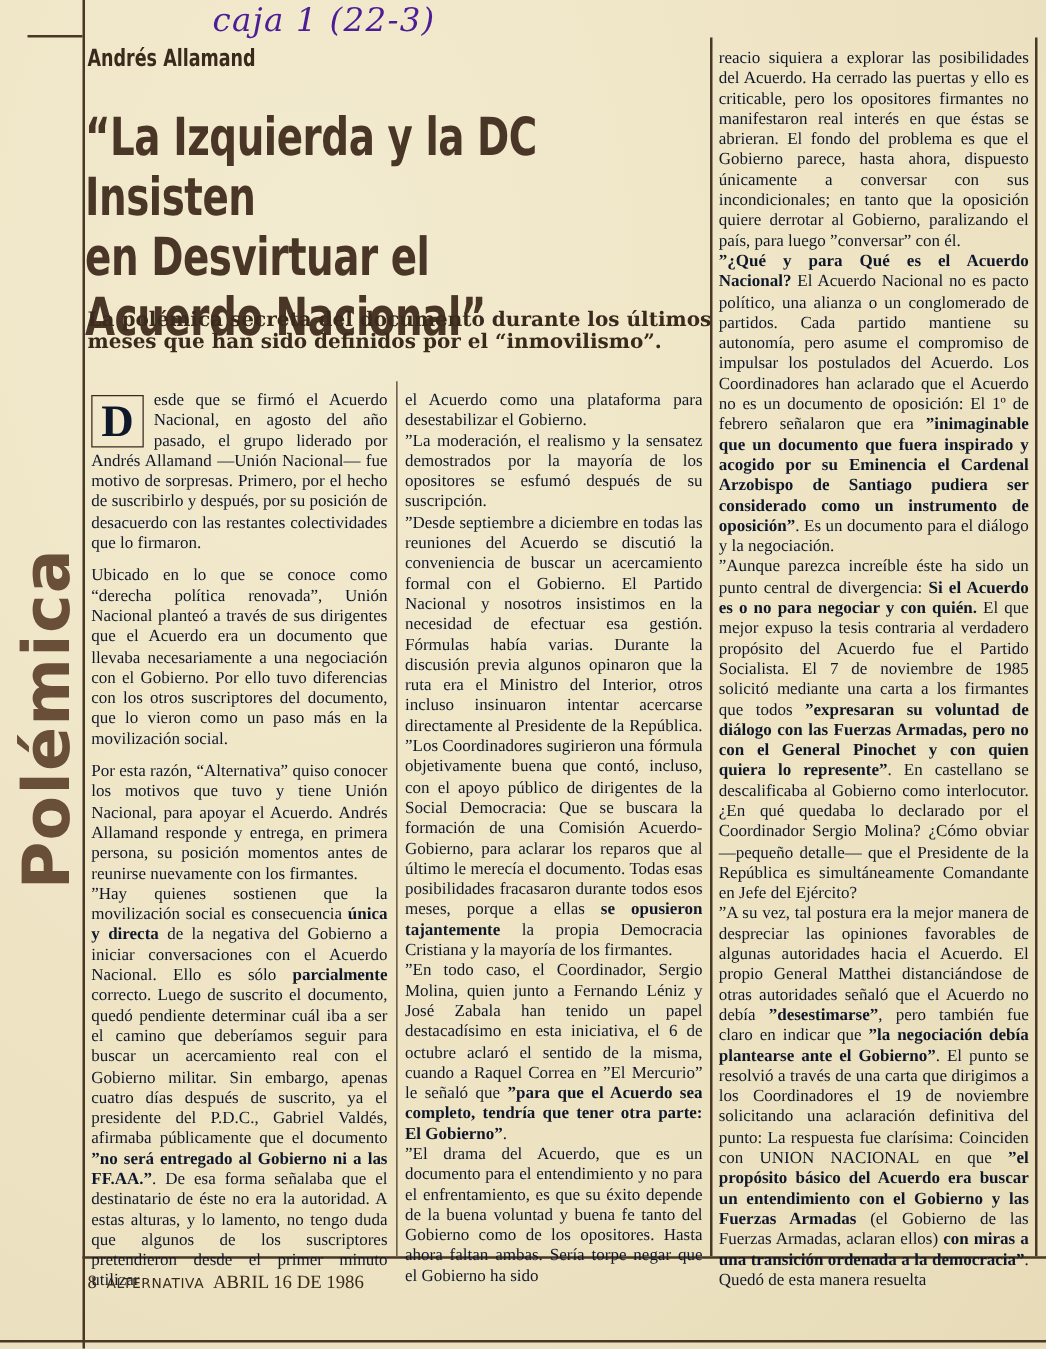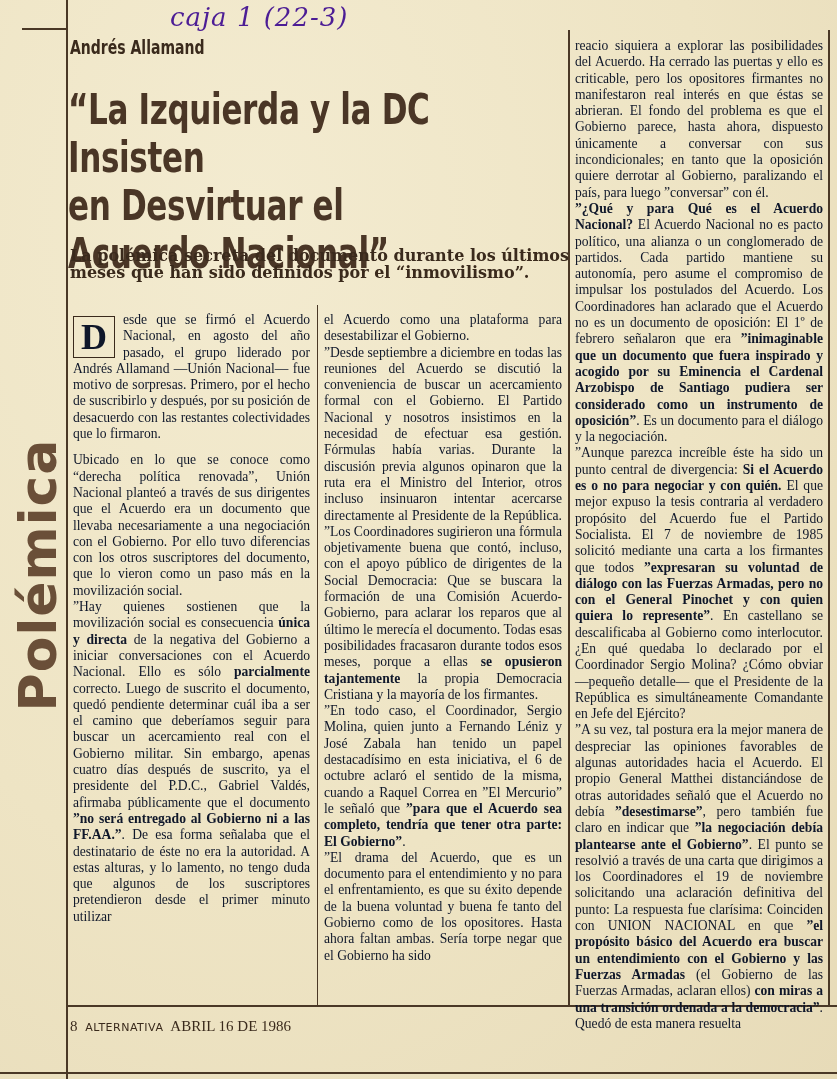--- a/index.html
+++ b/index.html
@@ -56,25 +56,27 @@
 
 <div class="deck">La polémica secreta del documento durante los últimos meses que han sido definidos por el “inmovilismo”.</div>
 
 <div class="vertical">
     <span>Polémica</span>
   </div>
 
 <div class="col" style="left:73px;top:312px;width:237px;">
   <p><span class="dropcap">D</span><span>esde que se firmó el Acuerdo Nacional, en agosto del año pasado, el grupo liderado por Andrés Allamand —Unión Nacional— fue motivo de sorpresas. Primero, por el hecho de suscribirlo y después, por su posición de desacuerdo con las restantes colectividades que lo firmaron.</span></p>
   <p class="gap">Ubicado en lo que se conoce como “derecha política renovada”, Unión Nacional planteó a través de sus dirigentes que el Acuerdo era un documento que llevaba necesariamente a una negociación con el Gobierno. Por ello tuvo diferencias con los otros suscriptores del documento, que lo vieron como un paso más en la movilización social.</p>
+  <p class="gap">Por esta razón, “Alternativa” quiso conocer los motivos que tuvo y tiene Unión Nacional, para apoyar el Acuerdo. Andrés Allamand responde y entrega, en primera persona, su posición momentos antes de reunirse nuevamente con los firmantes.</p>
   <p><span>”Hay quienes sostienen que la movilización social es consecuencia </span><b>única y directa</b><span> de la negativa del Gobierno a iniciar conversaciones con el Acuerdo Nacional. Ello es sólo </span><b>parcialmente</b><span> correcto. Luego de suscrito el documento, quedó pendiente determinar cuál iba a ser el camino que deberíamos seguir para buscar un acercamiento real con el Gobierno militar. Sin embargo, apenas cuatro días después de suscrito, ya el presidente del P.D.C., Gabriel Valdés, afirmaba públicamente que el documento </span><b>”no será entregado al Gobierno ni a las FF.AA.”</b><span>. De esa forma señalaba que el destinatario de éste no era la autoridad. A estas alturas, y lo lamento, no tengo duda que algunos de los suscriptores pretendieron desde el primer minuto utilizar</span></p>
 </div>
 
 <div class="col" style="left:324px;top:312px;width:238px;">
   <p>el Acuerdo como una plataforma para desestabilizar el Gobierno.</p>
+  <p>”La moderación, el realismo y la sensatez demostrados por la mayoría de los opositores se esfumó después de su suscripción.</p>
   <p><span>”Desde septiembre a diciembre en todas las reuniones del Acuerdo se discutió la conveniencia de buscar un acercamiento formal con el Gobierno. El Partido Nacional y nosotros insistimos en la necesidad de efectuar esa gestión. Fórmulas había varias. Durante la discusión previa algunos opinaron que la ruta era el Ministro del Interior, otros incluso insinuaron intentar acercarse directamente al Presidente de la República. ”Los Coordinadores sugirieron una fórmula objetivamente buena que contó, incluso, con el apoyo público de dirigentes de la Social Democracia: Que se buscara la formación de una Comisión Acuerdo-Gobierno, para aclarar los reparos que al último le merecía el documento. Todas esas posibilidades fracasaron durante todos esos meses, porque a ellas </span><b>se opusieron tajantemente</b><span> la propia Democracia Cristiana y la mayoría de los firmantes.</span></p>
   <p><span>”En todo caso, el Coordinador, Sergio Molina, quien junto a Fernando Léniz y José Zabala han tenido un papel destacadísimo en esta iniciativa, el 6 de octubre aclaró el sentido de la misma, cuando a Raquel Correa en ”El Mercurio” le señaló que </span><b>”para que el Acuerdo sea completo, tendría que tener otra parte: El Gobierno”</b><span>.</span></p>
   <p>”El drama del Acuerdo, que es un documento para el entendimiento y no para el enfrentamiento, es que su éxito depende de la buena voluntad y buena fe tanto del Gobierno como de los opositores. Hasta ahora faltan ambas. Sería torpe negar que el Gobierno ha sido</p>
 </div>
 
 <div class="col" style="left:575px;top:38px;width:248px;">
   <p>reacio siquiera a explorar las posibilidades del Acuerdo. Ha cerrado las puertas y ello es criticable, pero los opositores firmantes no manifestaron real interés en que éstas se abrieran. El fondo del problema es que el Gobierno parece, hasta ahora, dispuesto únicamente a conversar con sus incondicionales; en tanto que la oposición quiere derrotar al Gobierno, paralizando el país, para luego ”conversar” con él.</p>
   <p><b>”¿Qué y para Qué es el Acuerdo Nacional?</b><span> El Acuerdo Nacional no es pacto político, una alianza o un conglomerado de partidos. Cada partido mantiene su autonomía, pero asume el compromiso de impulsar los postulados del Acuerdo. Los Coordinadores han aclarado que el Acuerdo no es un documento de oposición: El 1º de febrero señalaron que era </span><b>”inimaginable que un documento que fuera inspirado y acogido por su Eminencia el Cardenal Arzobispo de Santiago pudiera ser considerado como un instrumento de oposición”</b><span>. Es un documento para el diálogo y la negociación.</span></p>
   <p><span>”Aunque parezca increíble éste ha sido un punto central de divergencia: </span><b>Si el Acuerdo es o no para negociar y con quién.</b><span> El que mejor expuso la tesis contraria al verdadero propósito del Acuerdo fue el Partido Socialista. El 7 de noviembre de 1985 solicitó mediante una carta a los firmantes que todos </span><b>”expresaran su voluntad de diálogo con las Fuerzas Armadas, pero no con el General Pinochet y con quien quiera lo represente”</b><span>. En castellano se descalificaba al Gobierno como interlocutor. ¿En qué quedaba lo declarado por el Coordinador Sergio Molina? ¿Cómo obviar —pequeño detalle— que el Presidente de la República es simultáneamente Comandante en Jefe del Ejército?</span></p>
   <p><span>”A su vez, tal postura era la mejor manera de despreciar las opiniones favorables de algunas autoridades hacia el Acuerdo. El propio General Matthei distanciándose de otras autoridades señaló que el Acuerdo no debía </span><b>”desestimarse”</b><span>, pero también fue claro en indicar que </span><b>”la negociación debía plantearse ante el Gobierno”</b><span>. El punto se resolvió a través de una carta que dirigimos a los Coordinadores el 19 de noviembre solicitando una aclaración definitiva del punto: La respuesta fue clarísima: Coinciden con UNION NACIONAL en que </span><b>”el propósito básico del Acuerdo era buscar un entendimiento con el Gobierno y las Fuerzas Armadas</b><span> (el Gobierno de las Fuerzas Armadas, aclaran ellos) </span><b>con miras a una transición ordenada a la democracia”</b><span>. Quedó de esta manera resuelta</span></p>

